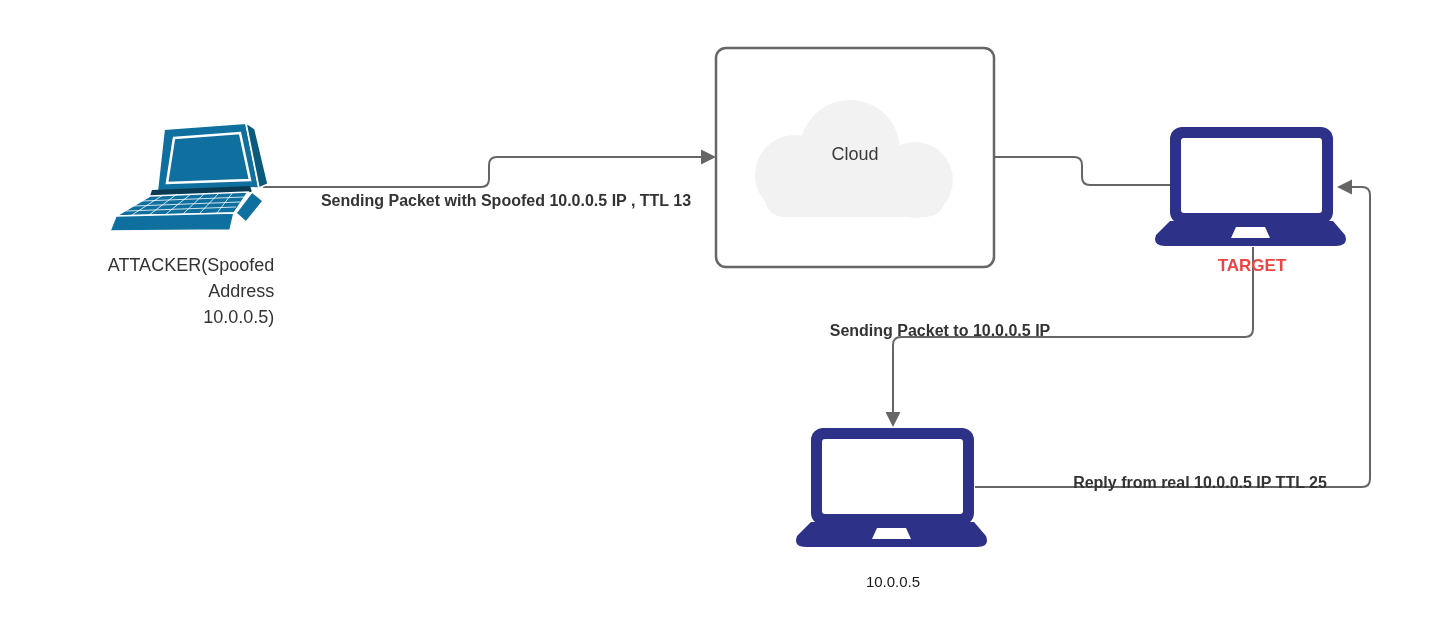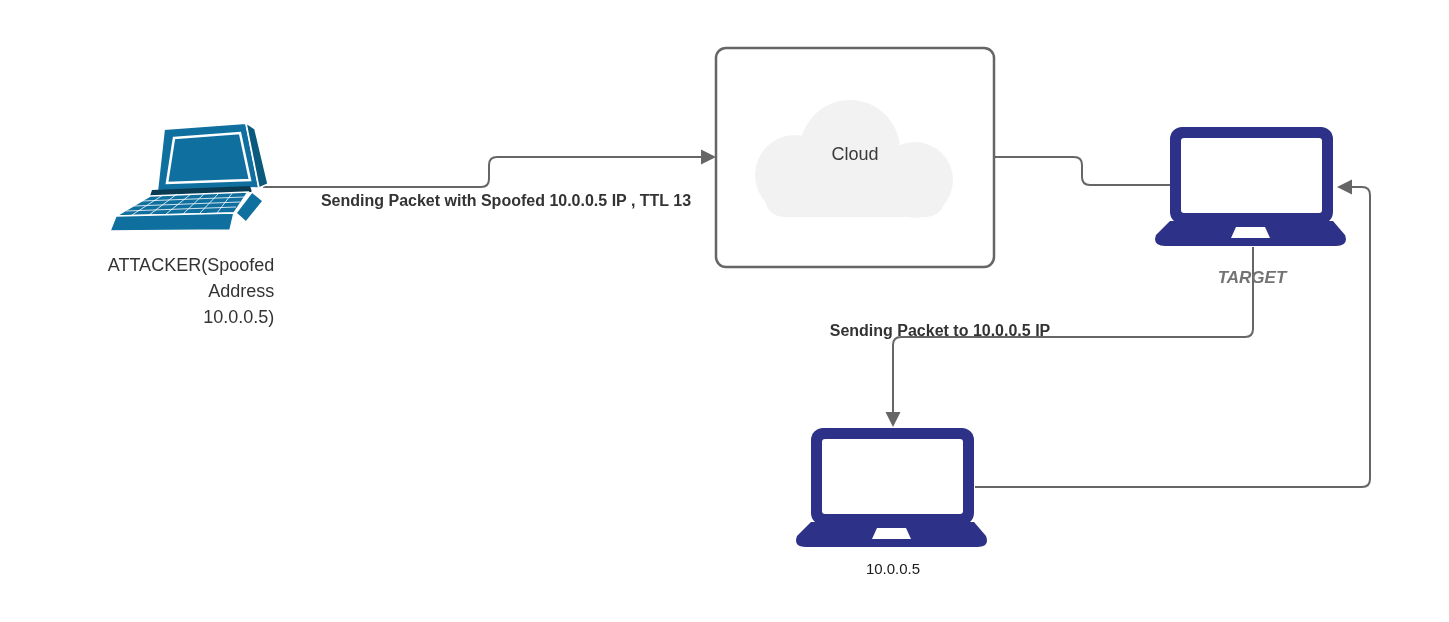--- a/index.html
+++ b/index.html
@@ -32,23 +32,21 @@
     font-size:16px;
   }
   .attacker-label{
     font-size:18px;
     line-height:26px;
     white-space:pre-line;
   }
   .target-label{
     font-size:17px;
     font-weight:bold;
-    font-style:italic;
-    color:#737373;
-    margin-top:12px;
+    color:#ef4444;
   }
   .host-label{
     font-size:15px;
     color:#1a1a1a;
   }
   .cloud-label{
     font-size:18px;
     color:#3a3a3a;
   }
 </style>
@@ -124,19 +122,20 @@
   </svg>
 
   <div class="lbl cloud-label" style="left:855px;top:154px;">Cloud</div>
 
   <div class="lbl attacker-label" style="left:191px;top:291px;text-align:right;">ATTACKER(Spoofed
 Address
 10.0.0.5)</div>
 
   <div class="lbl target-label" style="left:1252px;top:266px;">TARGET</div>
 
-  <div class="lbl host-label" style="left:893px;top:568px;">10.0.0.5</div>
+  <div class="lbl host-label" style="left:893px;top:581px;">10.0.0.5</div>
 
   <div class="lbl edge-label" style="left:498px;top:201px;margin-left:8px;">Sending Packet with Spoofed 10.0.0.5 IP , TTL 13</div>
 
   <div class="lbl edge-label" style="left:940px;top:331px;">Sending Packet to 10.0.0.5 IP</div>
 
+  <div class="lbl edge-label" style="left:1200px;top:483px;">Reply from real 10.0.0.5 IP TTL 25</div>
 </div>
 
 </body></html>

